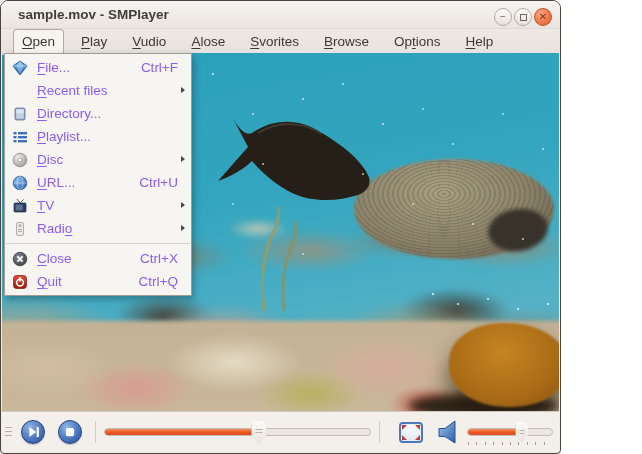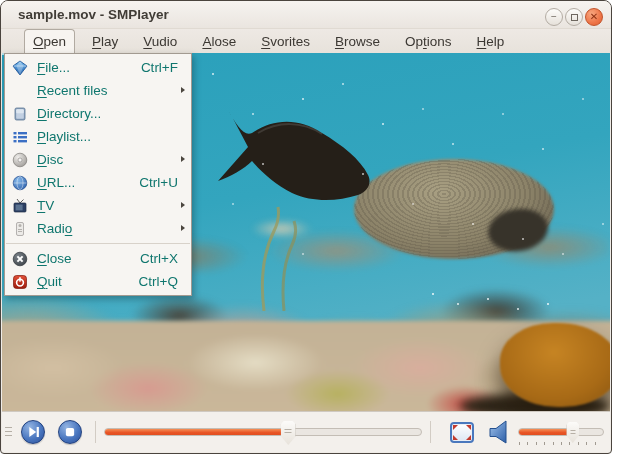--- a/index.html
+++ b/index.html
@@ -1,18 +1,18 @@
 <!DOCTYPE html>
 <html><head>
 <meta charset="utf-8">
 <style>
   * { box-sizing: border-box; }
   html,body { margin:0; padding:0; width:642px; height:454px; background:#fff;
               font-family:"Liberation Sans","DejaVu Sans",sans-serif; }
-  .window { position:absolute; left:0; top:0; width:612px; height:454px;
+  .window { position:absolute; left:0; top:0; width:561px; height:454px;
             border:1px solid #4a443e; border-radius:8px 8px 4px 4px; overflow:hidden;
             background:#efebe6; }
 
   
   .titlebar { position:absolute; left:0; top:0; right:0; height:28px;
               background:linear-gradient(#f6f3f0,#eae5df);
               border-bottom:1px solid #e0dad2; display:flex; align-items:center; }
   .title { margin-left:17px; font-size:13.5px; font-weight:bold; color:#403c36; }
   .winbtns { position:absolute; right:8px; top:7px; display:flex; gap:2px; }
   .wbtn { width:18px; height:18px; border-radius:50%; border:1px solid #b3aca3;
@@ -21,21 +21,21 @@
   .wbtn.close { background:radial-gradient(circle at 35% 30%, #f8a77f, #ee7548 60%, #e25f33);
                 border-color:#c05229; color:#8c2f12; font-weight:bold; }
   .wbtn .sq { width:7px; height:7px; border:1px solid #6e675f; }
 
   
   .menubar { position:absolute; left:0; top:28px; right:0; height:24px;
              background:linear-gradient(#eee9e4,#e7e2db); display:flex; align-items:stretch;
              padding-left:12px; font-size:13.5px; color:#3c3833; }
   .mbitem { display:flex; align-items:center; padding:0 8px; margin-right:9px; }
   .mbitem.active { background:#f7f4f0; border:1px solid #b1aaa1; border-bottom:none;
-                   border-radius:4px 4px 0 0;margin-left:11px; }
+                   border-radius:4px 4px 0 0; }
   .k { text-decoration:underline; text-underline-offset:2px; text-decoration-thickness:1px; }
 
   
   .video { position:absolute; left:1px; right:1px; top:52px; height:360px; overflow:hidden;
            background:linear-gradient(170deg,#2aa0bb 0%,#33a5be 40%,#48adc4 62%,#55b1c6 75%); }
   .layer { position:absolute; }
   .reef-far { left:0; right:0; top:128px; height:92px; filter:blur(3px); opacity:.95;
     background-image:
       radial-gradient(70px 24px at 10% 72%, #888d77 0%, rgba(136,141,119,0) 70%),
       radial-gradient(90px 28px at 30% 82%, #7b826f 0%, rgba(123,130,111,0) 70%),
@@ -92,21 +92,21 @@
       430px 240px rgba(255,255,255,.9), 455px 250px rgba(255,255,255,.85),
       485px 245px rgba(255,255,255,.9), 515px 255px rgba(255,255,255,.85),
       545px 250px rgba(255,255,255,.9), 300px 200px rgba(255,255,255,.6); }
   .fish { left:212px; top:54px; }
   .stalks { left:248px; top:140px; }
 
   
   .dropdown { position:absolute; left:3px; top:52px; width:188px;
               background:#f7f5f2; border:1px solid #a29a91;
               box-shadow:2px 3px 7px rgba(0,0,0,.28); padding:2px 0; z-index:5;
-              font-size:13.5px; color:#0f766e; }
+              font-size:13.5px; color:#8b5cf6; }
   .mi { position:relative; display:flex; align-items:center; height:23px; padding-left:6px; }
   .mi .ic { width:17px; height:17px; margin-right:9px; flex:none; display:flex;
             align-items:center; justify-content:center; }
   .mi .lbl { white-space:nowrap; }
   .mi .sc { margin-left:auto; margin-right:13px; }
   .mi .arrow { position:absolute; right:6px; top:50%; margin-top:-3.5px; width:0; height:0;
                border-left:4px solid #4b463f; border-top:3.5px solid transparent;
                border-bottom:3.5px solid transparent; }
   .msep { height:1px; background:#d8d2ca; margin:3px 1px; }
 

